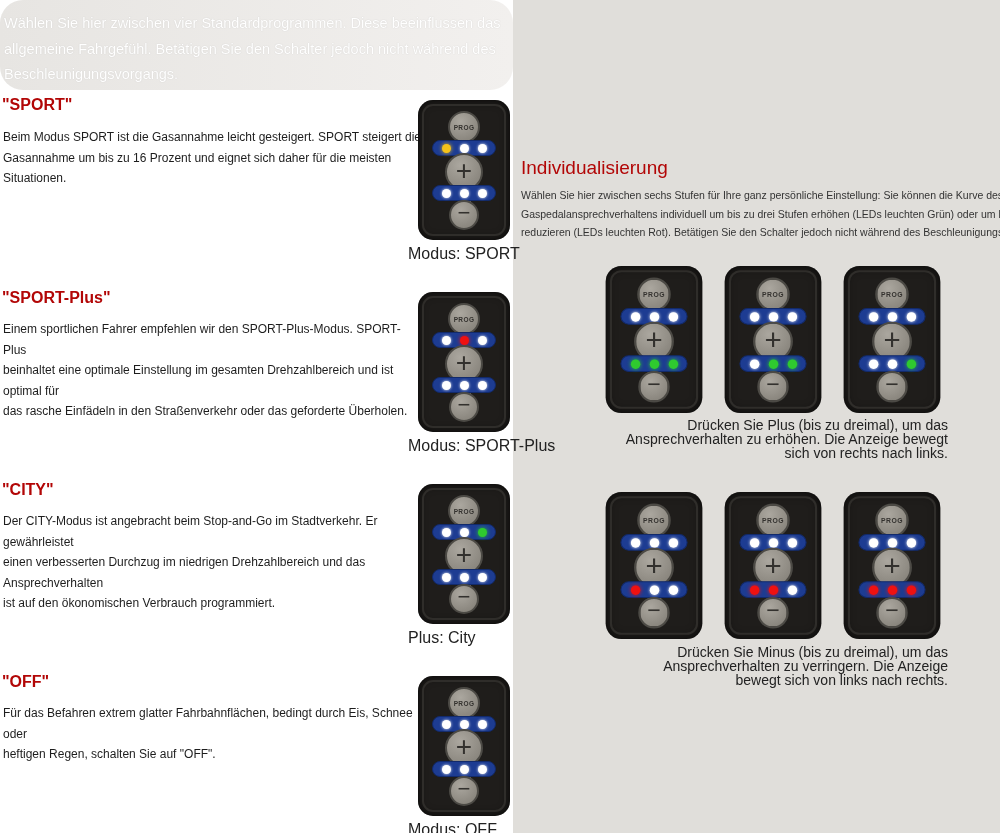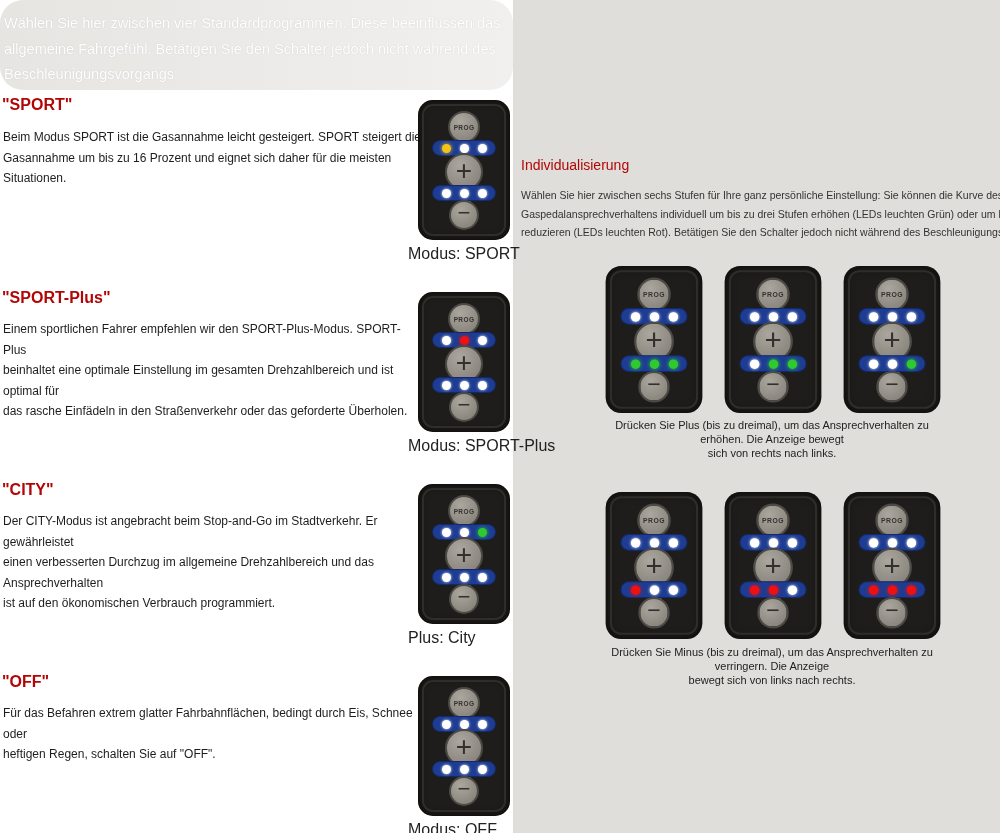--- a/index.html
+++ b/index.html
@@ -25,31 +25,31 @@
   .mode-title { position:absolute; left:2px; color:#b20606; font-size:16px; font-weight:bold; }
   .t-sport { top:96px; } .t-plus { top:289px; } .t-city { top:481px; } .t-off { top:673px; }
 
   .mode-text { position:absolute; left:3px; width:420px; color:#1d1d1d; font-size:12px;
     line-height:20.5px; white-space:pre-line; }
   .x-sport { top:127px; } .x-plus { top:319px; } .x-city { top:511px; } .x-off { top:703px; }
 
   .fig-caption { position:absolute; left:408px; color:#222; font-size:16px; }
   .c-sport { top:245px; } .c-plus { top:437px;text-align:right; } .c-city { top:629px; } .c-off { top:821px; }
 
-  .indiv-title { position:absolute; left:521px; top:157px; color:#b20606; font-size:14px; font-weight:normal; }
+  .indiv-title { position:absolute; left:521px; top:157px; color:#b20606; font-size:19px; font-weight:normal; }
   .indiv-text { position:absolute; left:521px; top:186px; width:620px; color:#333;
     font-size:10.5px; line-height:18.5px; white-space:pre-line; }
 
   .dev-row { position:absolute; left:608px; width:330px; height:150px;
     display:flex; justify-content:space-between; }
   .row-plus { top:266px; } .row-minus { top:492px; }
   .dev-row .device { position:relative; transform:scale(1.05); transform-origin:top center; }
 
-  .row-caption { position:absolute; left:596px; width:352px; text-align:center; color:#222;
-    font-size:11px; line-height:14px; white-space:pre-line; }
+  .row-caption { position:absolute; left:596px; width:352px; text-align:right; color:#222;
+    font-size:14px; line-height:14px; white-space:pre-line; }
   .cap-plus { top:418px; } .cap-minus { top:645px; }
 
   
   .device {
     position:absolute; width:92px; height:140px; background:#1f1d1b; border-radius:15px;
     box-shadow:inset 0 0 10px rgba(0,0,0,.85);
   }
   .device::before {
     content:''; position:absolute; inset:4px; border:2px solid #2f2d2a; border-radius:11px;
   }
@@ -126,21 +126,21 @@
         <i class="led led-white"></i>
         <i class="led led-white"></i>
         <i class="led led-white"></i>
       </span>
       <span class="btn minus">−</span>
     </div>
   <div class="fig-caption c-plus">Modus: SPORT-Plus</div>
 
   <h2 class="mode-title t-city">"CITY"</h2>
   <p class="mode-text x-city">Der CITY-Modus ist angebracht beim Stop-and-Go im Stadtverkehr. Er gewährleistet
-einen verbesserten Durchzug im allgemeine Drehzahlbereich und das Ansprechverhalten
+einen verbesserten Durchzug im niedrigen Drehzahlbereich und das Ansprechverhalten
 ist auf den ökonomischen Verbrauch programmiert.</p>
   <div class="device fig-city">
       <span class="spine"></span>
       <span class="btn prog">PROG</span>
       <span class="led-bar top">
         <i class="led led-white"></i>
         <i class="led led-white"></i>
         <i class="led led-green"></i>
       </span>
       <span class="btn plus">+</span>

